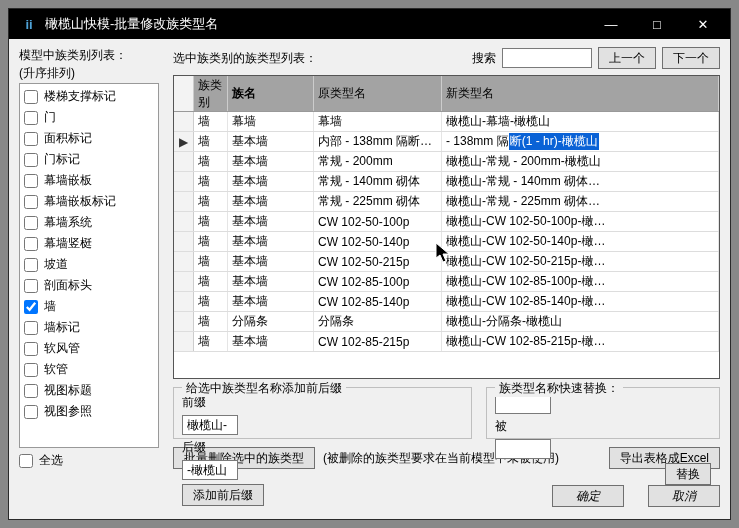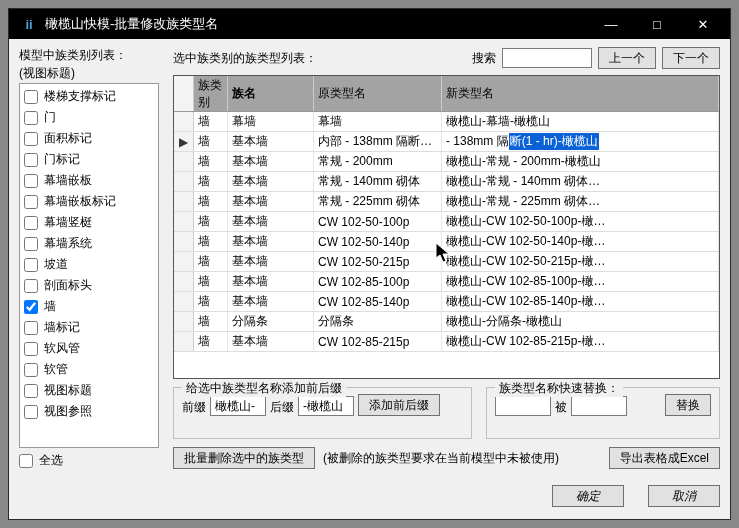--- a/index.html
+++ b/index.html
@@ -35,21 +35,21 @@
   .grow { display:flex; height:20px; border-bottom:1px solid #ddd; font-size:12px; }
   .grow .rowhdr { width:20px; background:#f3f3f3; border-right:1px solid #ccc; display:flex; align-items:center; justify-content:center; color:#333;}
   .gc { border-right:1px solid #e5e5e5; display:flex; align-items:center; padding:0 4px; white-space:nowrap; overflow:hidden; }
   .gc1 { width:34px; }
   .gc2 { width:86px; }
   .gc3 { width:128px; }
   .gc4 { flex:1; }
   .hl { background:#0a62d6; color:#fff; padding:0 1px;}
   .fieldset { border:1px solid #bfbfbf; padding:6px 8px 8px 8px; font-size:12px; position:relative; }
   .fieldset .legend { position:absolute; top:-8px; left:8px; background:#f0f0f0; padding:0 4px; font-size:12px;}
-  .affix-row, .replace-row { display:flex; align-items:flex-end; gap:4px; }
+  .affix-row, .replace-row { display:flex; align-items:flex-start; gap:4px;flex-direction:column; }
   .bottom-section { display:flex; gap:14px; margin-top:8px; }
   .bottom-section .fieldset { height:52px; }
   .bulk-row { display:flex; align-items:center; gap:8px; margin-top:8px; font-size:12px;}
   .footer-row { position:absolute; right:10px; bottom:12px; display:flex; gap:24px;font-style:italic;}
   .cursor { position:absolute; pointer-events:none; z-index:50; }
 </style>
 </head>
 <body>
 
 <div class="window">
@@ -60,21 +60,21 @@
     <div class="winbtn">—</div>
     <div class="winbtn">□</div>
     <div class="winbtn close">✕</div>
   </div>
 
   <div class="client">
     <div class="top-row">
 
       <div class="left-panel">
         <div class="left-label">模型中族类别列表：</div>
-        <div class="left-label">(视图标题)</div>
+        <div class="left-label">(升序排列)</div>
         <div class="checklist" id="checklist">
             <label class="chk-row">
               <input type="checkbox" style="">
               <span>楼梯支撑标记</span>
             </label>
             <label class="chk-row">
               <input type="checkbox" style="">
               <span>门</span>
             </label>
             <label class="chk-row">
@@ -88,25 +88,25 @@
             <label class="chk-row">
               <input type="checkbox" style="">
               <span>幕墙嵌板</span>
             </label>
             <label class="chk-row">
               <input type="checkbox" style="">
               <span>幕墙嵌板标记</span>
             </label>
             <label class="chk-row">
               <input type="checkbox" style="">
+              <span>幕墙系统</span>
+            </label>
+            <label class="chk-row">
+              <input type="checkbox" style="">
               <span>幕墙竖梃</span>
-            </label>
-            <label class="chk-row">
-              <input type="checkbox" style="">
-              <span>幕墙系统</span>
             </label>
             <label class="chk-row">
               <input type="checkbox" style="">
               <span>坡道</span>
             </label>
             <label class="chk-row">
               <input type="checkbox" style="">
               <span>剖面标头</span>
             </label>
             <label class="chk-row">

